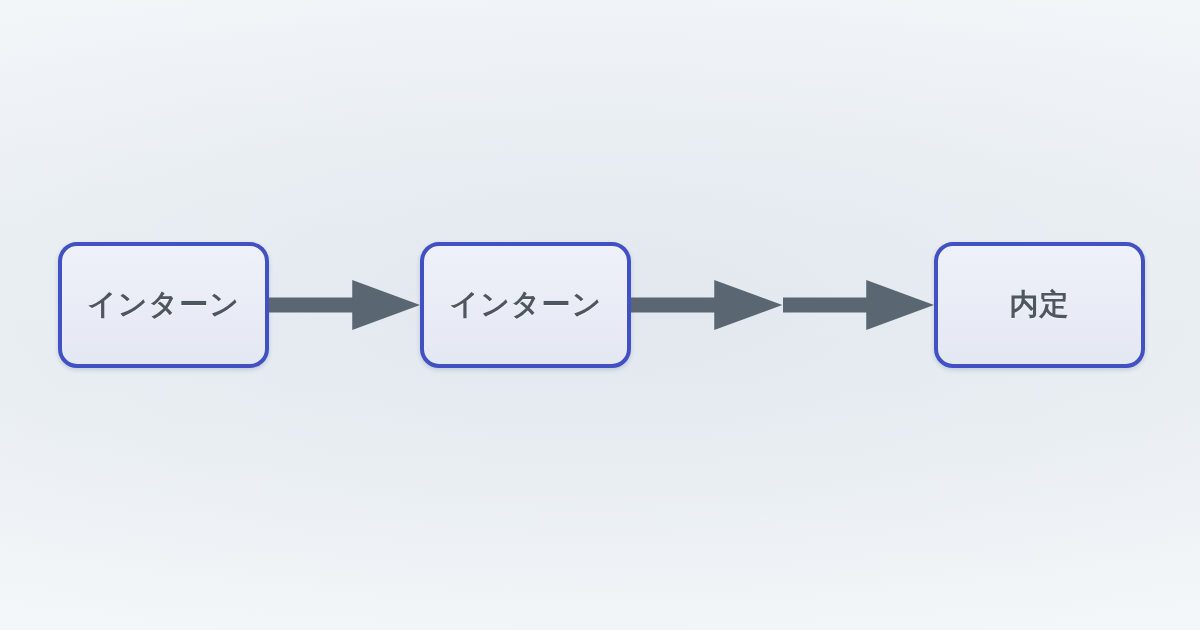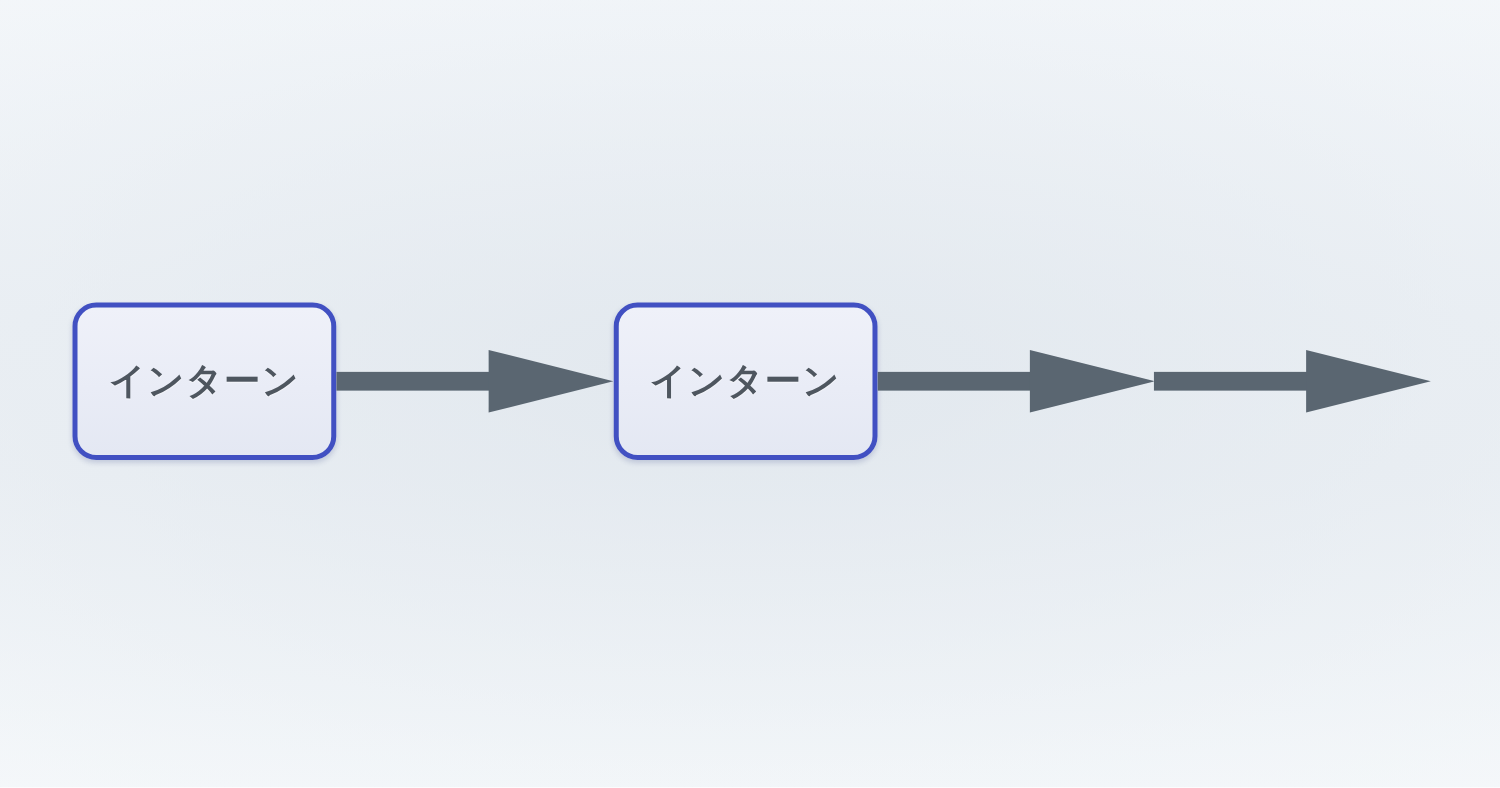--- a/index.html
+++ b/index.html
@@ -94,15 +94,18 @@
     </div>
 
 
     <div class="flow-arrow">
       <svg viewBox="0 0 80 52" preserveAspectRatio="none">
         <rect x="0" y="18.5" width="46" height="15" fill="#5a6671"></rect>
         <polygon points="44,1 80,26 44,51" fill="#5a6671"></polygon>
       </svg>
     </div>
 
+    <div class="flow-node">
+      <span class="node-label">内定</span>
+    </div>
 
   </div>
 </div>
 
 </body></html>

